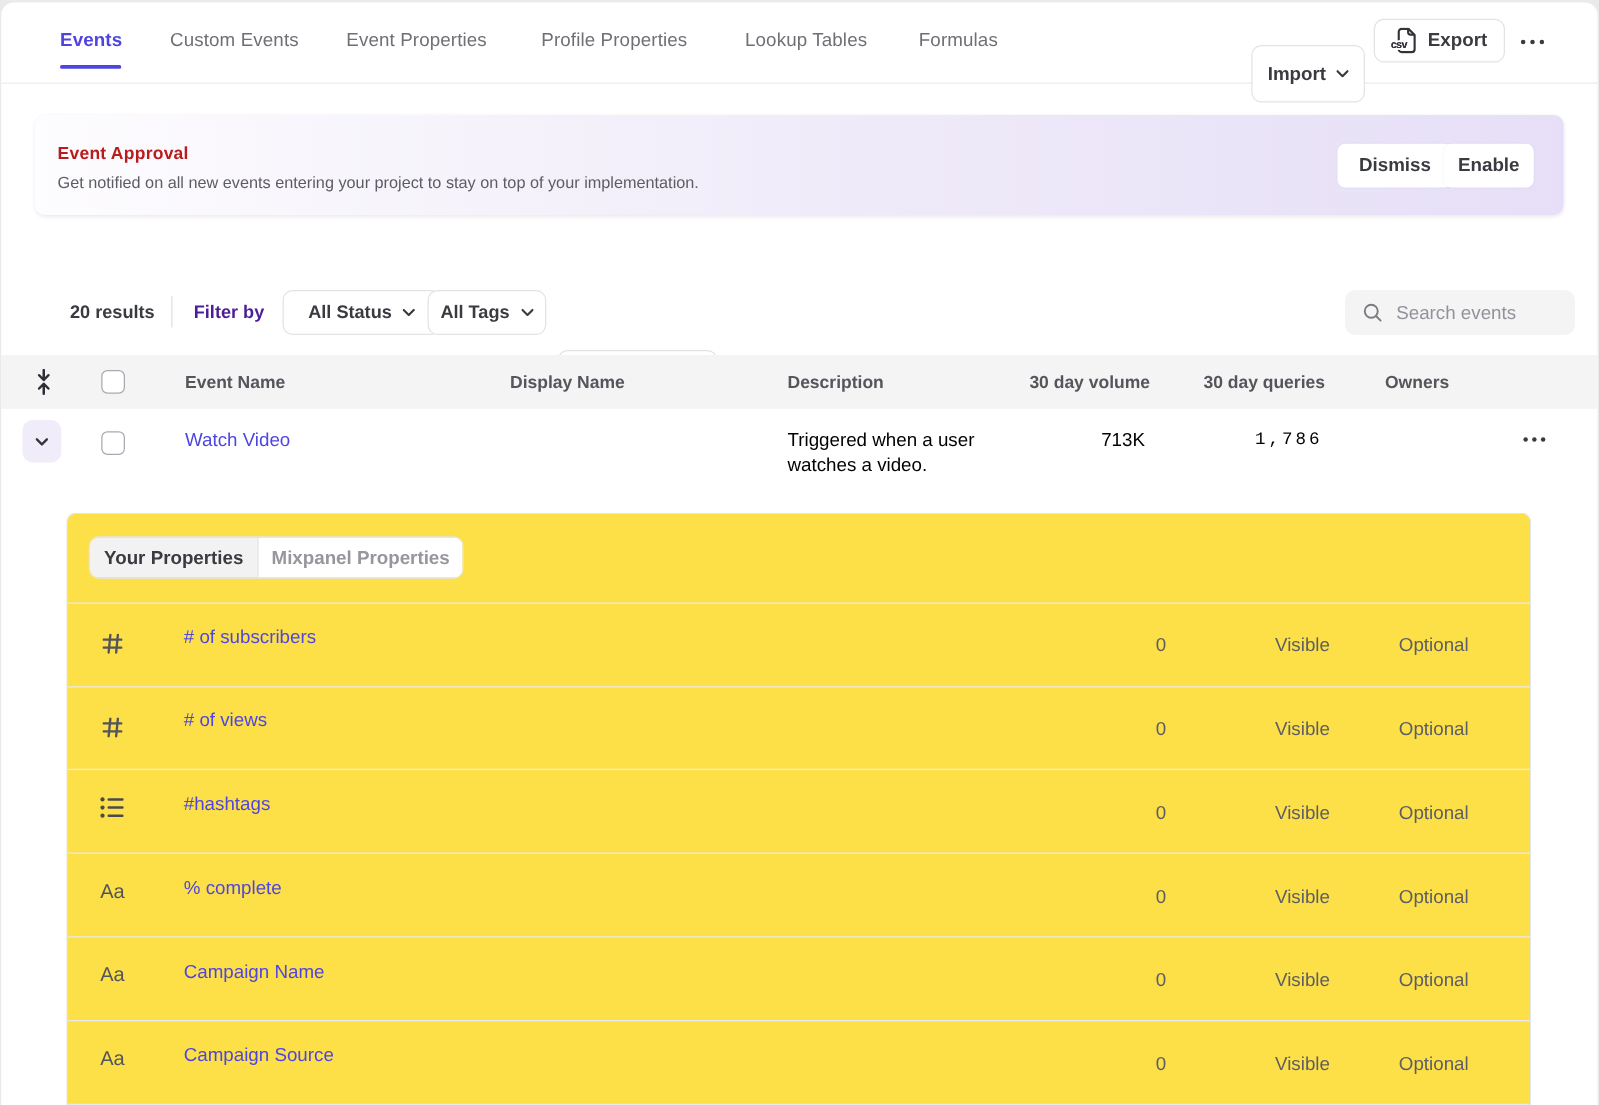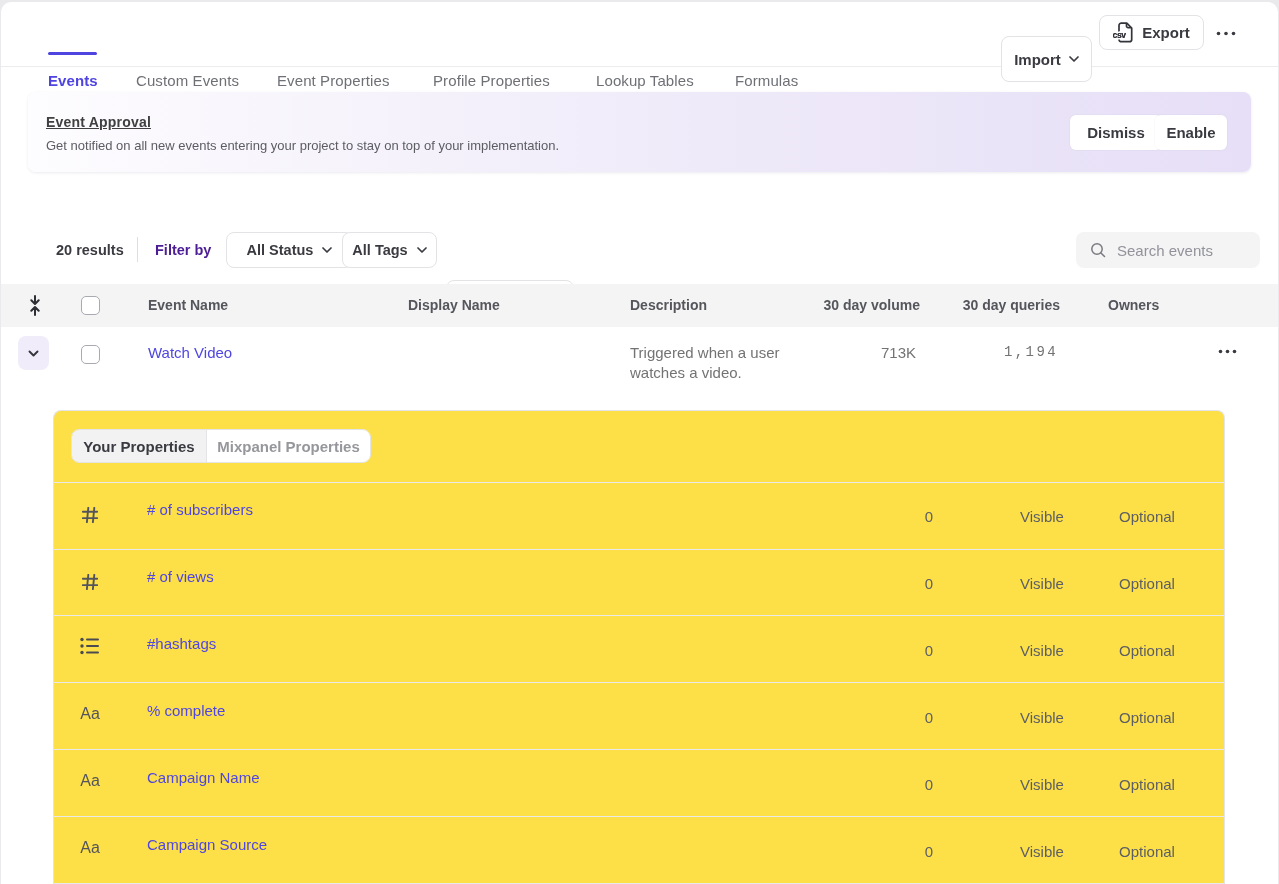--- a/index.html
+++ b/index.html
@@ -1,31 +1,31 @@
 <!DOCTYPE html>
 <html><head>
 <meta charset="utf-8">
 <style>
 * { margin:0; padding:0; box-sizing:border-box; }
 html,body { width:1279px; height:884px; font-family:"Liberation Sans",sans-serif; background:#eaeaec; overflow:hidden; position:relative; }
 .abs { position:absolute; }
 .card { position:absolute; left:1px; top:2px; width:1277px; height:882px; background:#ffffff; border-radius:10px 10px 0 0; }
-.tab { position:absolute; top:24px; font-size:15px; color:#6f7076; font-weight:400; letter-spacing:0.1px;margin-top:48px; }
+.tab { position:absolute; top:24px; font-size:15px; color:#6f7076; font-weight:400; letter-spacing:0.1px; }
 .tab.active { color:#4f44e0; font-weight:700; }
 .underline { position:absolute; left:48px; top:52px; width:49px; height:3px; border-radius:2px; background:#4f44e0; }
 .navdiv { position:absolute; left:1px; top:66px; width:1277px; height:1px; background:#ececee; }
 .btn { position:absolute; background:#fff; border:1px solid #e3e3e6; border-radius:8px; display:flex; align-items:center; justify-content:center; font-size:15px; font-weight:700; color:#3a3b41; }
 .banner { position:absolute; left:28px; top:92px; width:1223px; height:80px; border-radius:8px; background:linear-gradient(90deg,#fdfcfe 0%, #efeaf9 55%, #e6dff7 100%); box-shadow:0 1px 3px rgba(60,50,100,0.10); }
 .bbtn { position:absolute; top:115px; height:35px; background:#fff; border-radius:6px; display:flex; align-items:center; justify-content:center; font-size:15px; font-weight:700; color:#3a3b41; box-shadow:0 0 0 1px rgba(0,0,0,0.02); }
 .fbtn { position:absolute; top:232px; height:36px; background:#fff; border:1px solid #e3e3e6; border-radius:8px; display:flex; align-items:center; justify-content:center; gap:9px; font-size:14.5px; font-weight:700; color:#3a3b41; }
 .thead { position:absolute; left:1px; top:284px; width:1277px; height:43px; background:#f4f4f5; }
 .th { position:absolute; top:297px; font-size:14px; font-weight:700; color:#55565c; }
 .checkbox { position:absolute; width:19px; height:19px; background:#fff; border:1.2px solid #a9aab1; border-radius:5px; }
 .link { color:#4f46e0; }
-.gray { color:#737373; }
+.gray { color:#000000; }
 .panel { position:absolute; left:53px; top:410px; width:1172px; height:475px; border:1px solid #e4e4e6; border-bottom:none; border-radius:8px 8px 0 0; background:#fde047; }
 .rowline { position:absolute; left:0; width:1170px; height:1px; background:#e9e9eb; }
 .pname { position:absolute; left:93px; font-size:15px; color:#4f46e0; }
 .pzero { position:absolute; font-size:15px; color:#5d5e64; text-align:right; width:40px; left:839px; }
 .pvis { position:absolute; left:935px; width:106px; text-align:center; font-size:15px; color:#5d5e64; }
 .popt { position:absolute; left:1040px; width:106px; text-align:center; font-size:15px; color:#5d5e64; }
 .picon { position:absolute; left:26px; width:20px; text-align:center; font-size:19px; font-weight:700; color:#4a4b50; }
 </style>
 </head>
 <body>
@@ -53,21 +53,21 @@
     <text x="-0.5" y="16.2" font-family="Liberation Sans" font-size="8.6" font-weight="700" letter-spacing="-0.4" fill="#33343a">csv</text>
   </svg>
   Export</div>
 <svg class="abs" style="left:1216px; top:31px;" width="20" height="5" viewBox="0 0 20 5">
     <circle cx="2.5" cy="2.5" r="1.8" fill="#3a3b41"></circle>
     <circle cx="10" cy="2.5" r="1.8" fill="#3a3b41"></circle>
     <circle cx="17.5" cy="2.5" r="1.8" fill="#3a3b41"></circle>
   </svg>
 
 <div class="banner"></div>
-<div class="abs" style="left:46px; top:114px; font-size:14px; font-weight:700; color:#404040; letter-spacing:0.2px;text-decoration:underline;">Event Approval</div>
+<div class="abs" style="left:46px; top:114px; font-size:14px; font-weight:700; color:#b91c1c; letter-spacing:0.2px;">Event Approval</div>
 <div class="abs" style="left:46px; top:138px; font-size:13px; color:#5c5d63;">Get notified on all new events entering your project to stay on top of your implementation.</div>
 <div class="bbtn" style="left:1070px; width:92px;">Dismiss</div>
 <div class="bbtn" style="left:1155px; width:72px;">Enable</div>
 
 <div class="abs" style="left:56px; top:242px; font-size:14.5px; font-weight:700; color:#3a3b41;">20 results</div>
 <div class="abs" style="left:137px; top:237px; width:1px; height:25px; background:#dfdfe2;"></div>
 <div class="abs" style="left:155px; top:242px; font-size:14.5px; font-weight:700; color:#4c1d95;">Filter by</div>
 <div class="fbtn" style="left:226px; width:127px;align-items:center;">All Status <svg width="10" height="6" viewBox="0 0 10 6" fill="none">
       <path d="M1 1 L5 5 L9 1" stroke="#3a3b41" stroke-width="1.7" stroke-linecap="round" stroke-linejoin="round"></path>
     </svg></div>
@@ -98,21 +98,21 @@
 <div class="th" style="left:1108px;">Owners</div>
 
 <div class="abs" style="left:18px; top:336px; width:31px; height:34px; background:#f0ecfa; border-radius:8px;"></div>
 <svg class="abs" style="left:28px; top:350px;" width="11" height="7" viewBox="0 0 11 7" fill="none">
     <path d="M1.5 1.5 L5.5 5.5 L9.5 1.5" stroke="#35363b" stroke-width="1.9" stroke-linecap="round" stroke-linejoin="round"></path>
   </svg>
 <div class="checkbox" style="left:81px; top:345px;"></div>
 <div class="abs link" style="left:148px; top:344px; font-size:15px;">Watch Video</div>
 <div class="abs gray" style="left:630px; top:343px; font-size:15px; line-height:20px;">Triggered when a user<br>watches a video.</div>
 <div class="abs gray" style="right:363px; top:344px; font-size:15px;">713K</div>
-<div class="abs gray" style="right:221px; top:344px; font-size:14px; font-family:'Liberation Mono',monospace; letter-spacing:2.4px;">1,194</div>
+<div class="abs gray" style="right:221px; top:344px; font-size:14px; font-family:'Liberation Mono',monospace; letter-spacing:2.4px;">1,786</div>
 <svg class="abs" style="left:1218px; top:349px;" width="19" height="5" viewBox="0 0 19 5">
     <circle cx="2.5" cy="2.5" r="1.8" fill="#3a3b41"></circle>
     <circle cx="9.5" cy="2.5" r="1.8" fill="#3a3b41"></circle>
     <circle cx="16.5" cy="2.5" r="1.8" fill="#3a3b41"></circle>
   </svg>
 
 <div class="panel">
 
   <div class="abs" style="left:17px; top:18px; width:300px; height:34px; border:1px solid #e4e4e6; border-radius:8px; overflow:hidden; display:flex;">
     <div style="width:135px; height:100%; background:#f2f2f3; border-right:1px solid #e4e4e6; display:flex; align-items:center; justify-content:center; font-size:15px; font-weight:700; color:#3a3b40;">Your Properties</div>

